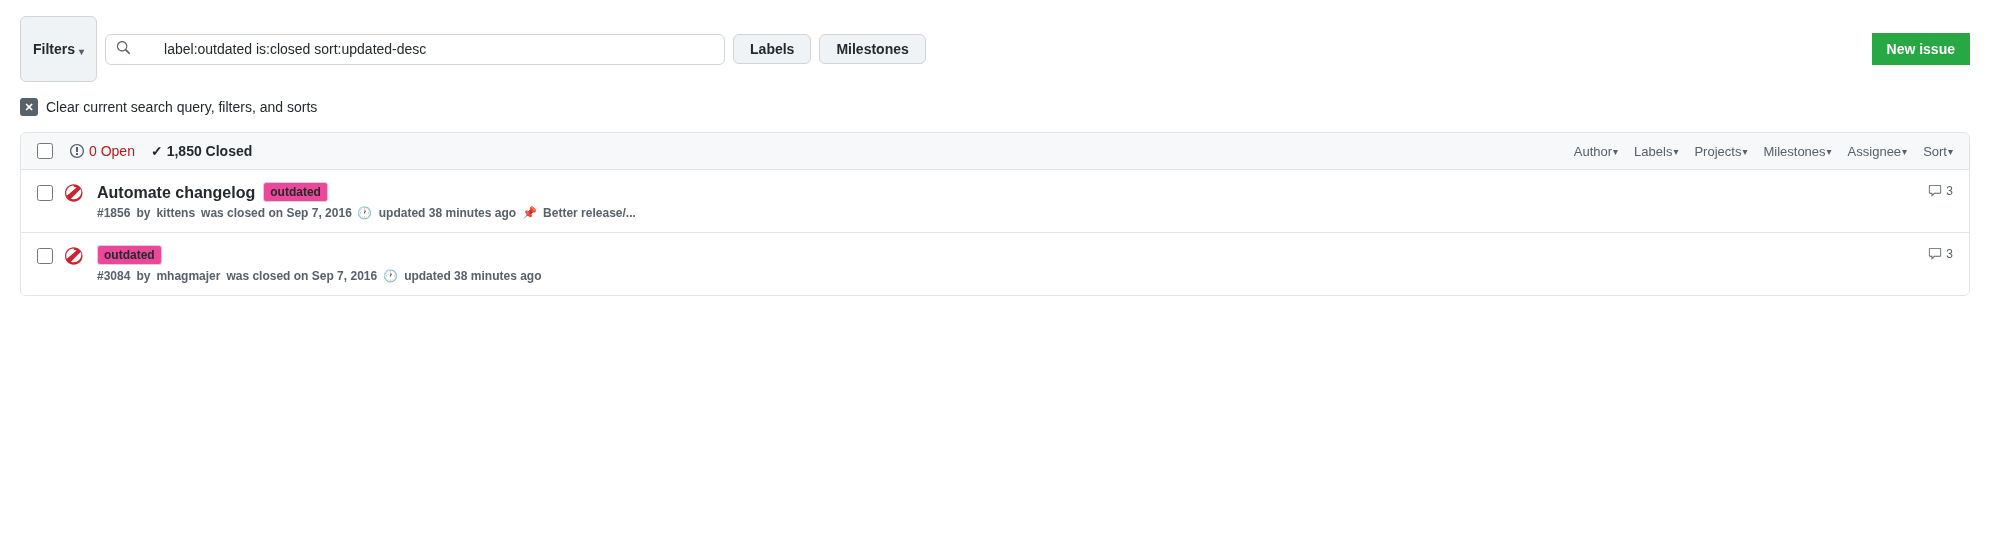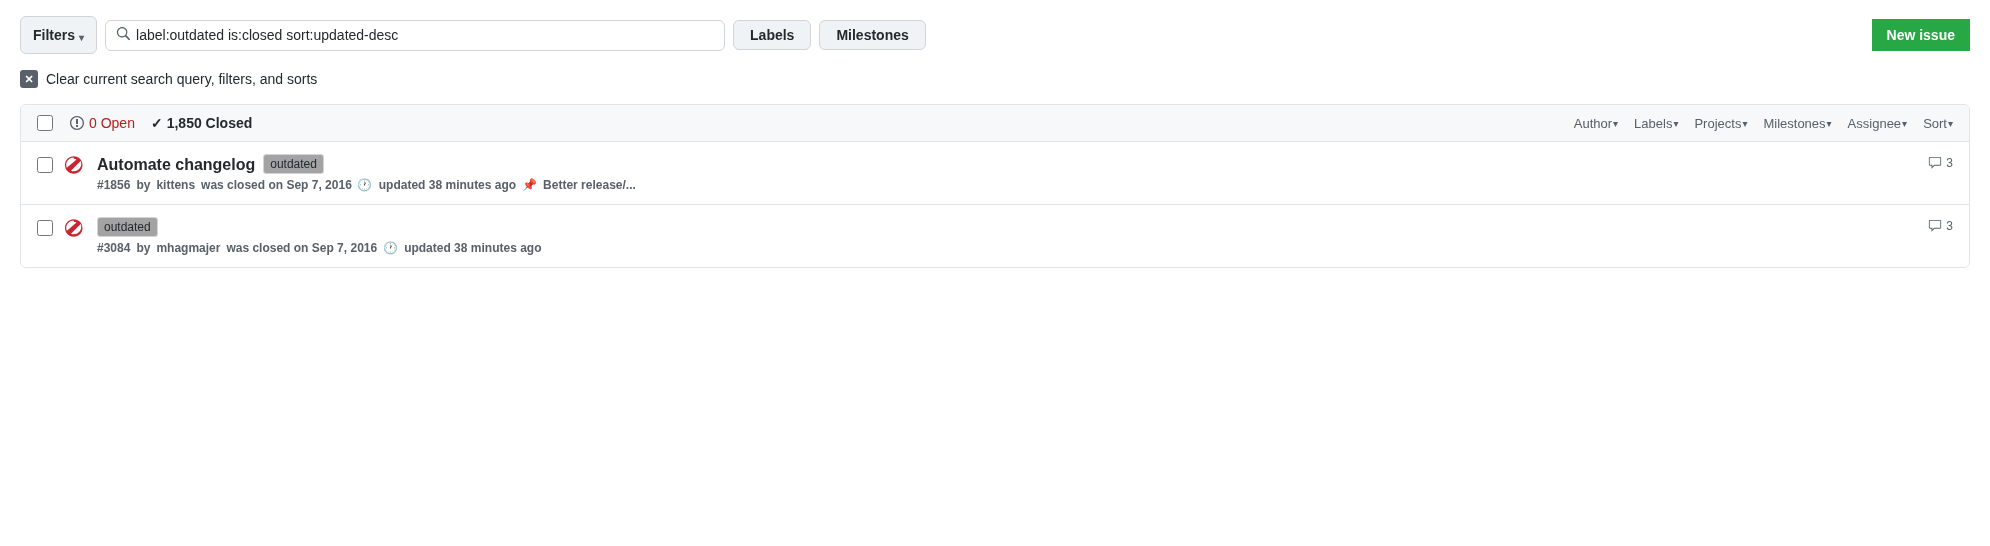--- a/index.html
+++ b/index.html
@@ -20,21 +20,21 @@
       display: flex;
       align-items: center;
       gap: 8px;
       margin-bottom: 16px;
     }
 
     .filters-btn {
       display: flex;
       align-items: flex-end;
       gap: 4px;
-      padding: 10px 12px;
+      padding: 24px 12px;
       border: 1px solid #d1d5da;
       border-radius: 6px;
       background: #eff3f6;
       font-size: 14px;
       font-weight: 600;
       color: #24292e;
       cursor: pointer;
       white-space: nowrap;
     }
 
@@ -60,20 +60,21 @@
       font-size: 14px;
     }
 
     .search-input {
       border: none;
       outline: none;
       font-size: 14px;
       color: #24292e;
       width: 100%;
       background: transparent;
+      margin-left: 28px;
     }
 
     .top-bar-spacer { flex: 1; }
 
     .labels-btn, .milestones-btn {
       padding: 6px 16px;
       border: 1px solid #d1d5da;
       border-radius: 6px;
       background: #eff3f6;
       font-size: 14px;
@@ -219,22 +220,22 @@
     }
 
     .issue-label-badge {
       display: inline-flex;
       align-items: center;
       padding: 2px 6px;
       border: 1px solid #d1d5da;
       border-radius: 3px;
       font-size: 12px;
       color: #24292e;
-      background: #a3a3a3;
-      font-weight: 400;
+      background: #ec4899;
+      font-weight: 700;
     }
 
     .issue-meta {
       font-size: 12px;
       color: #586069;
       display: flex;
       align-items: center;
       gap: 6px;
       flex-wrap: wrap;
       font-weight: bold;

